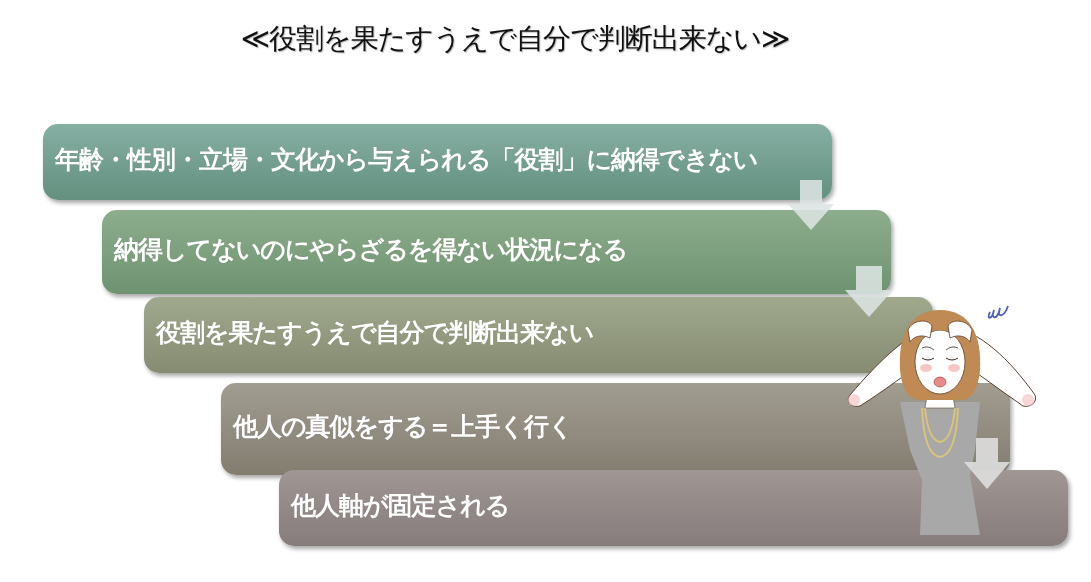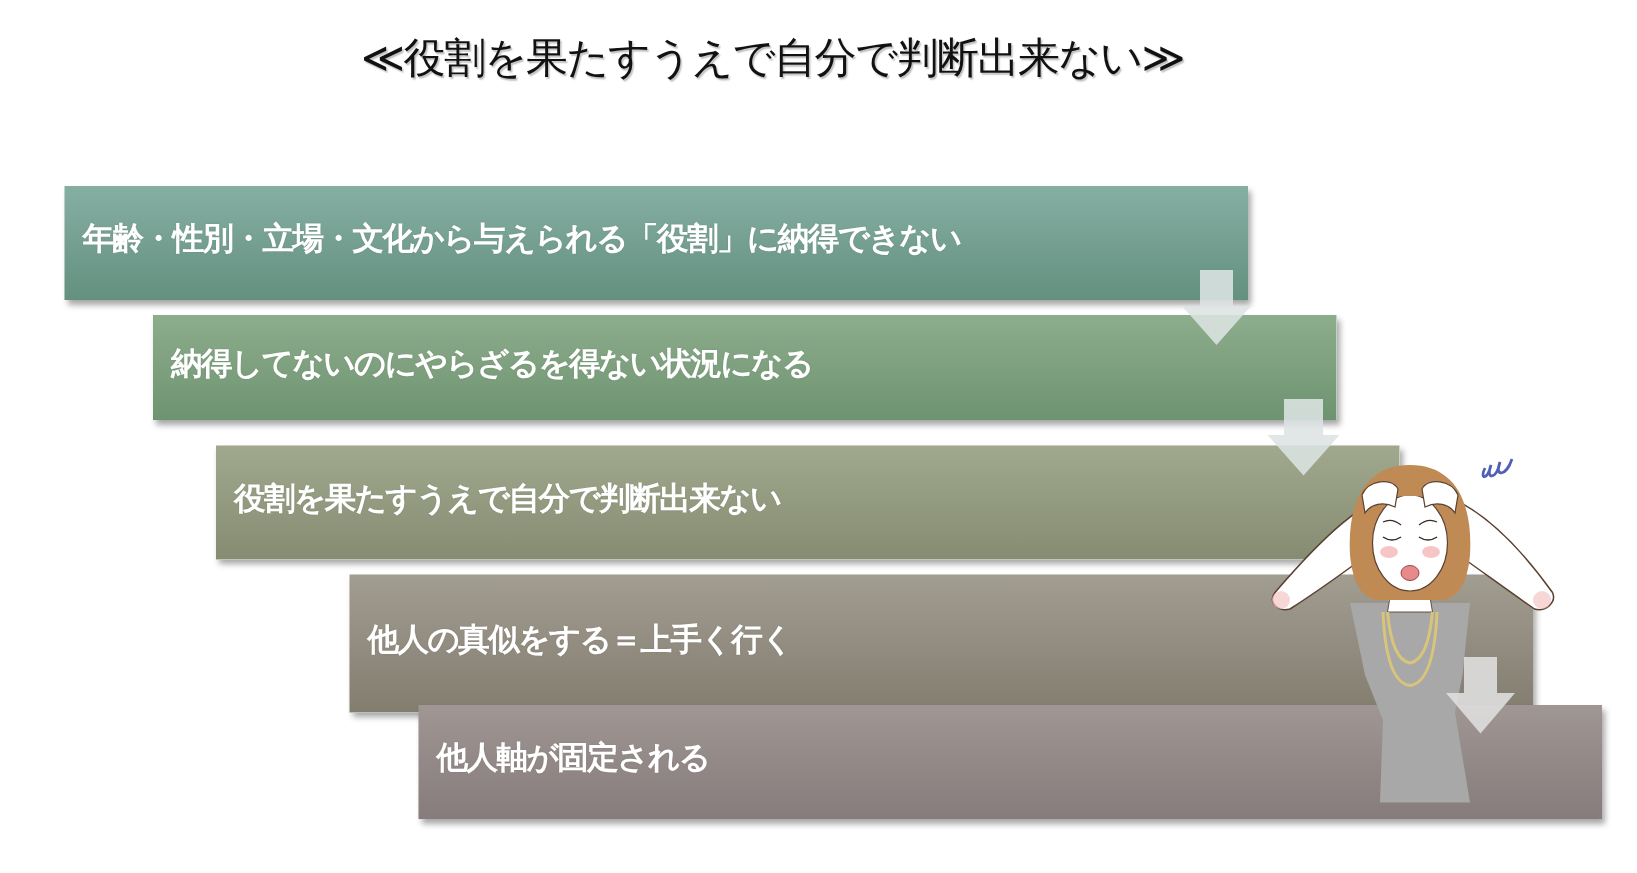--- a/index.html
+++ b/index.html
@@ -21,27 +21,27 @@
     width: 1030px;
     text-align: center;
     font-size: 28px;
     color: #111111;
     letter-spacing: -1px;
     text-shadow: 1px 1px 1px rgba(0,0,0,0.25);
     white-space: nowrap;
   }
   .step {
     position: absolute;
-    border-radius: 0;
+    border-radius: 15px;
     box-shadow: 2px 3px 4px rgba(0,0,0,0.35);
     box-sizing: border-box;
     padding-left: 12px;
     color: #ffffff;
     font-weight: bold;
-    font-size: 21px;
+    font-size: 25px;
     letter-spacing: -1px;
     display: flex;
     align-items: center;
     white-space: nowrap;
     text-shadow: 0 0 1px rgba(0,0,0,0.15);
   }
   .step span {
     position: relative;
     top: -3px;
   }
@@ -79,29 +79,29 @@
 </style>
 </head>
 <body>
 
 <div class="title">≪役割を果たすうえで自分で判断出来ない≫</div>
 
 <div class="step" style="left:43px; top:124px; width:789px; height:76px; background:linear-gradient(#86AFA3,#63907F);">
   <span>年齢・性別・立場・文化から与えられる「役割」に納得できない</span>
 </div>
 
-<div class="step" style="left:102px; top:210px; width:789px; height:70px; background:linear-gradient(#8DAD8C,#6E9370);">
+<div class="step" style="left:102px; top:210px; width:789px; height:84px; background:linear-gradient(#8DAD8C,#6E9370);">
   <span>納得してないのにやらざるを得ない状況になる</span>
 </div>
 
 <div class="step" style="left:144px; top:297px; width:789px; height:76px; background:linear-gradient(#A0A88E,#858C71);">
   <span>役割を果たすうえで自分で判断出来ない</span>
 </div>
 
-<div class="step" style="left:233px; top:383px; width:789px; height:92px; background:linear-gradient(#A19D90,#837D70);">
+<div class="step" style="left:221px; top:383px; width:789px; height:92px; background:linear-gradient(#A19D90,#837D70);">
   <span>他人の真似をする＝上手く行く</span>
 </div>
 
 <div class="step" style="left:279px; top:470px; width:789px; height:76px; background:linear-gradient(#A09694,#857C7B);">
   <span>他人軸が固定される</span>
 </div>
 
 <div class="arrow" style="left:788px; top:180px; width:46px; height:50px;">
   <div class="stem" style="width:22px; height:24px;"></div>
   <div class="head" style="top:24px; border-left-width:23px; border-right-width:23px; border-top-width:26px;"></div>

